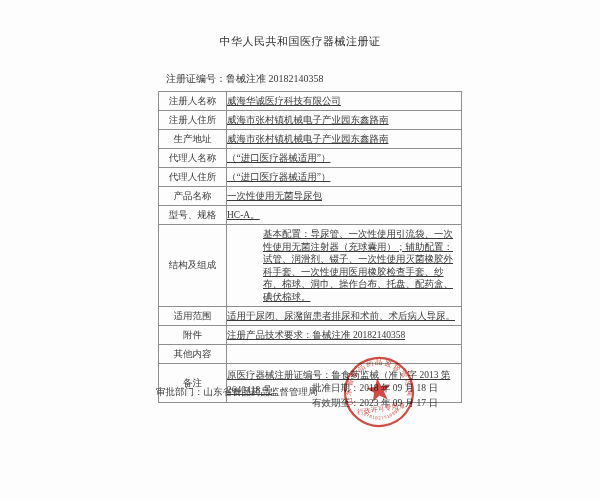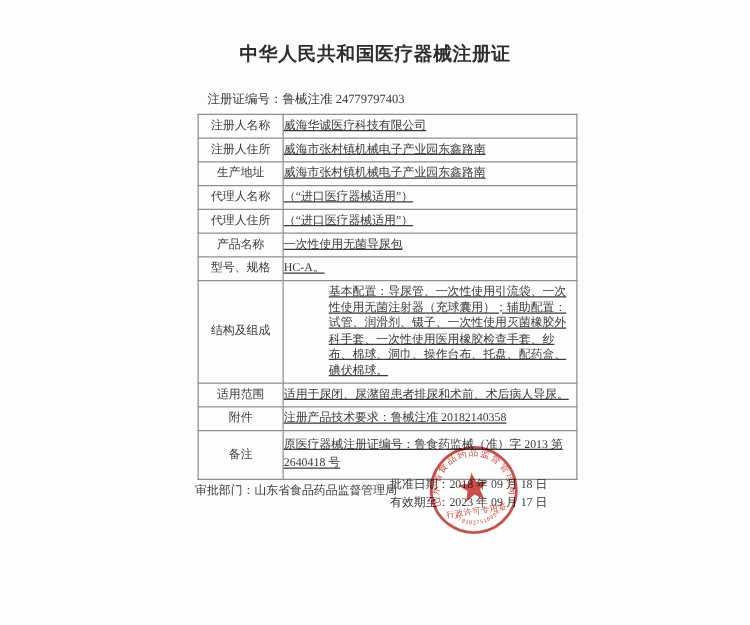--- a/index.html
+++ b/index.html
@@ -7,21 +7,21 @@
     position:relative;
     width:600px;height:500px;
     background:#fdfdfd;
     font-family:"Liberation Serif","DejaVu Serif",serif;
     color:#3c3c3c;
     overflow:hidden;
   }
   .doc-title{
     position:absolute;top:34px;left:0;width:600px;
     text-align:center;
-    font-size:15px;font-weight:bold;color:#2e2e2e;
+    font-size:11px;font-weight:normal;color:#2e2e2e;
     letter-spacing:0.5px;
   }
   .cert-line{
     position:absolute;top:72px;left:166px;
     font-size:10px;color:#3a3a3a;
   }
   table.cert-table{
     position:absolute;top:91px;left:158px;
     width:304px;
     border-collapse:collapse;
@@ -56,21 +56,21 @@
     opacity:0.88;
   }
 </style>
 </head>
 <body>
 
 <div class="page">
 
   <div class="doc-title">中华人民共和国医疗器械注册证</div>
 
-  <div class="cert-line">注册证编号：鲁械注准 24779797403</div>
+  <div class="cert-line">注册证编号：鲁械注准 20182140358</div>
 
   <table class="cert-table">
     <tbody>
       <tr class="single">
         <td class="lbl">注册人名称</td>
         <td class="val">威海华诚医疗科技有限公司</td>
       </tr>
       <tr class="single">
         <td class="lbl">注册人住所</td>
         <td class="val">威海市张村镇机械电子产业园东鑫路南</td>
@@ -100,20 +100,24 @@
         <td class="val">基本配置：导尿管、一次性使用引流袋、一次性使用无菌注射器（充球囊用）；辅助配置：试管、润滑剂、镊子、一次性使用灭菌橡胶外科手套、一次性使用医用橡胶检查手套、纱布、棉球、洞巾、操作台布、托盘、配药盒、碘伏棉球。</td>
       </tr>
       <tr class="single">
         <td class="lbl">适用范围</td>
         <td class="val">适用于尿闭、尿潴留患者排尿和术前、术后病人导尿。</td>
       </tr>
       <tr class="single">
         <td class="lbl">附件</td>
         <td class="val">注册产品技术要求：鲁械注准 20182140358</td>
       </tr>
+      <tr class="single">
+        <td class="lbl">其他内容</td>
+        <td class="val"></td>
+      </tr>
       <tr class="tall-remark">
         <td class="lbl">备注</td>
         <td class="val">原医疗器械注册证编号：鲁食药监械（准）字 2013 第 2640418 号</td>
       </tr>
     </tbody>
   </table>
 
   <div class="footer-dept">审批部门：山东省食品药品监督管理局</div>
 
   <div class="footer-dates">

